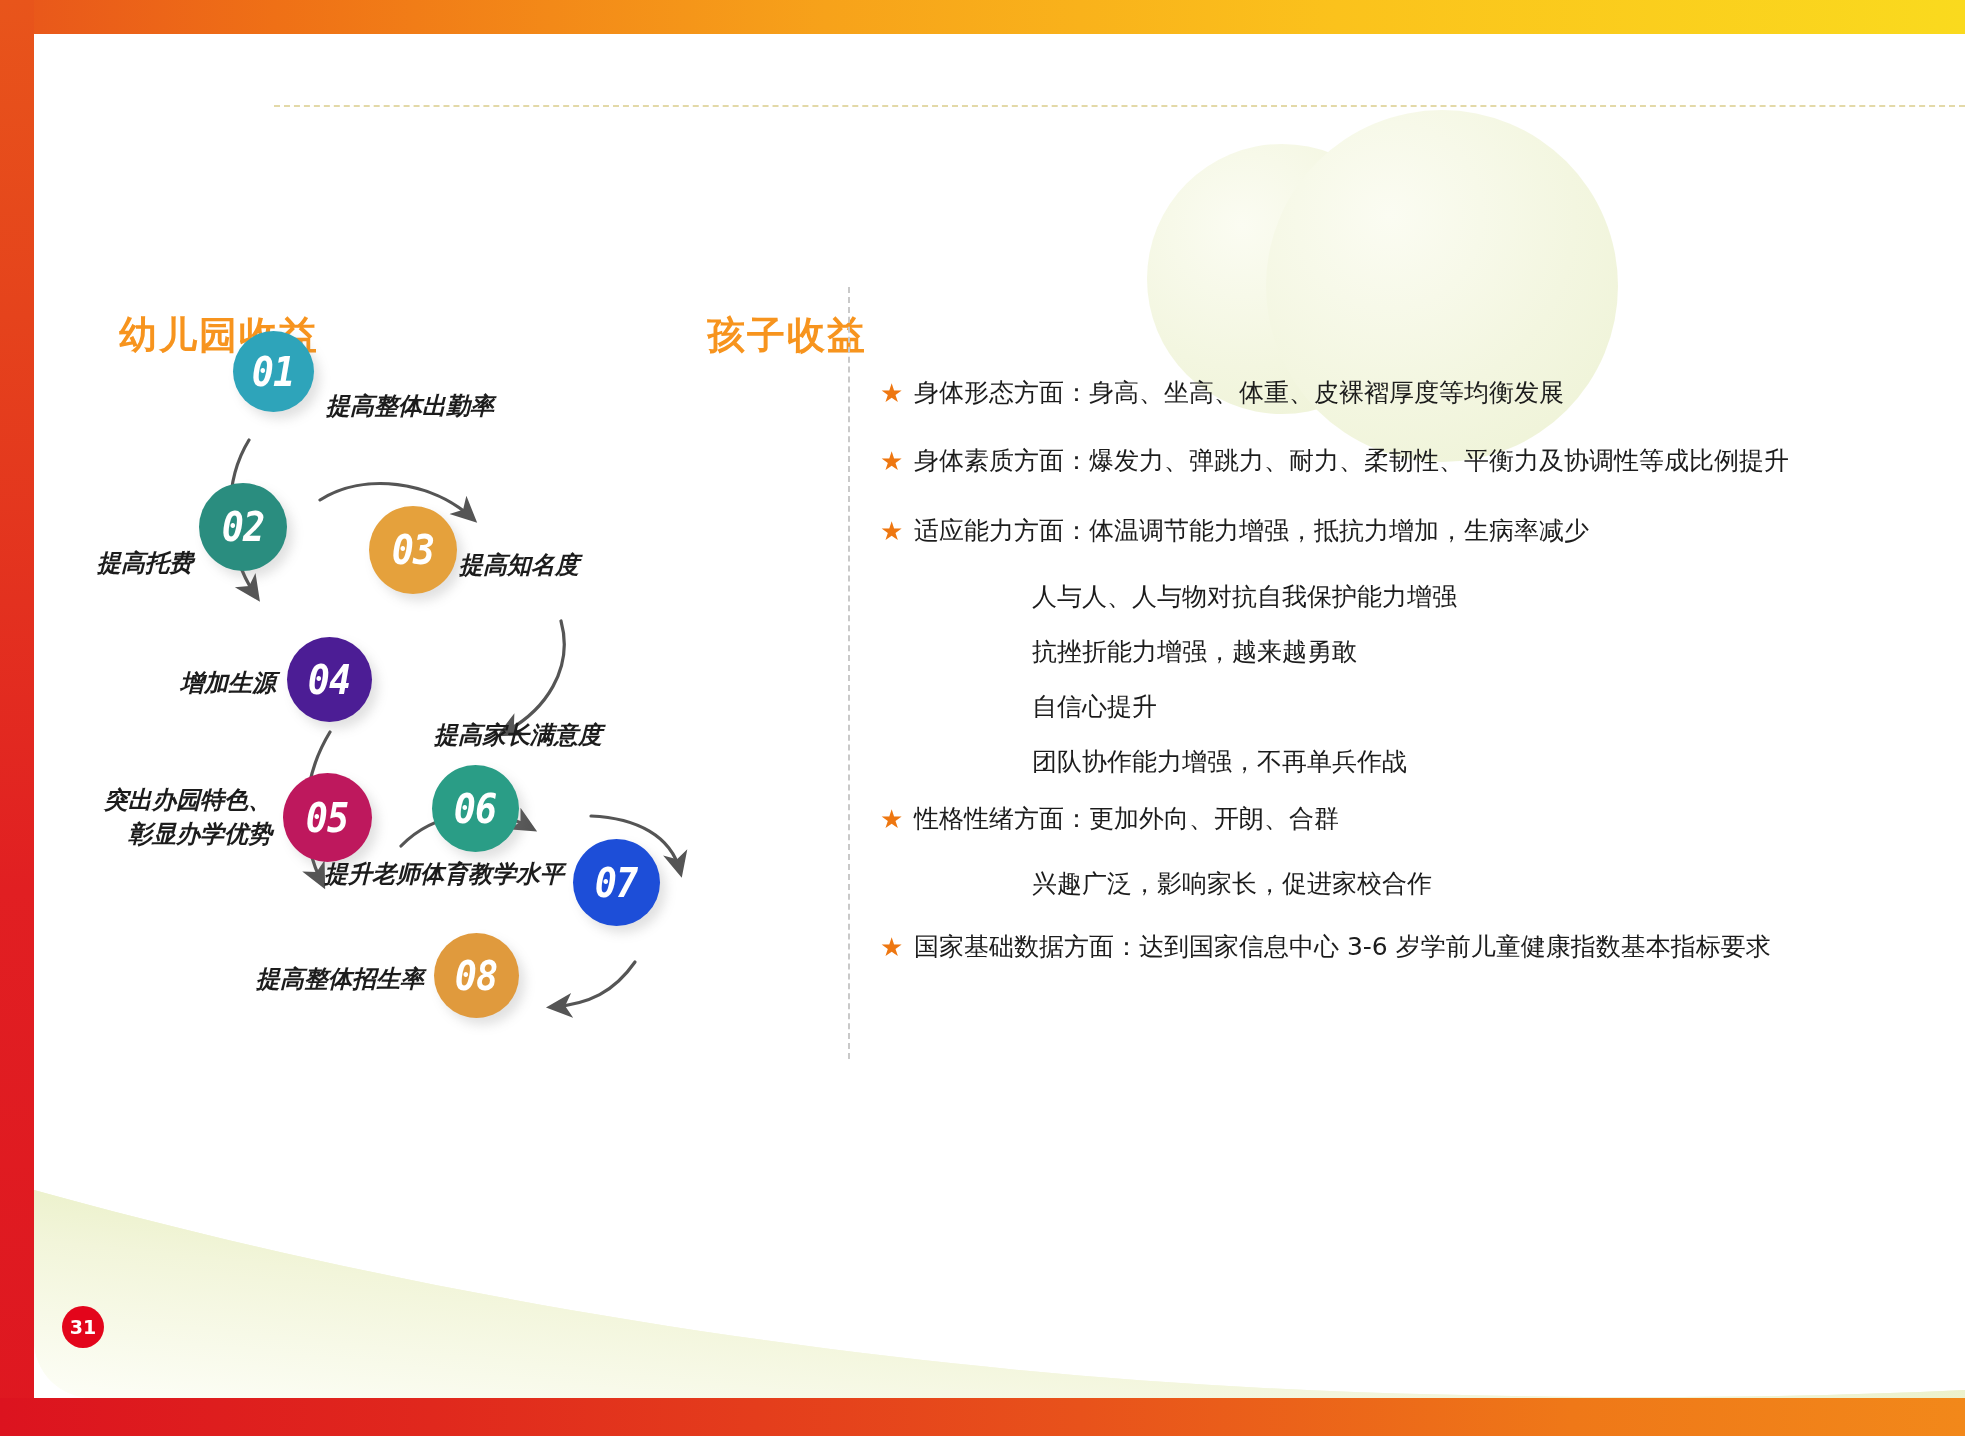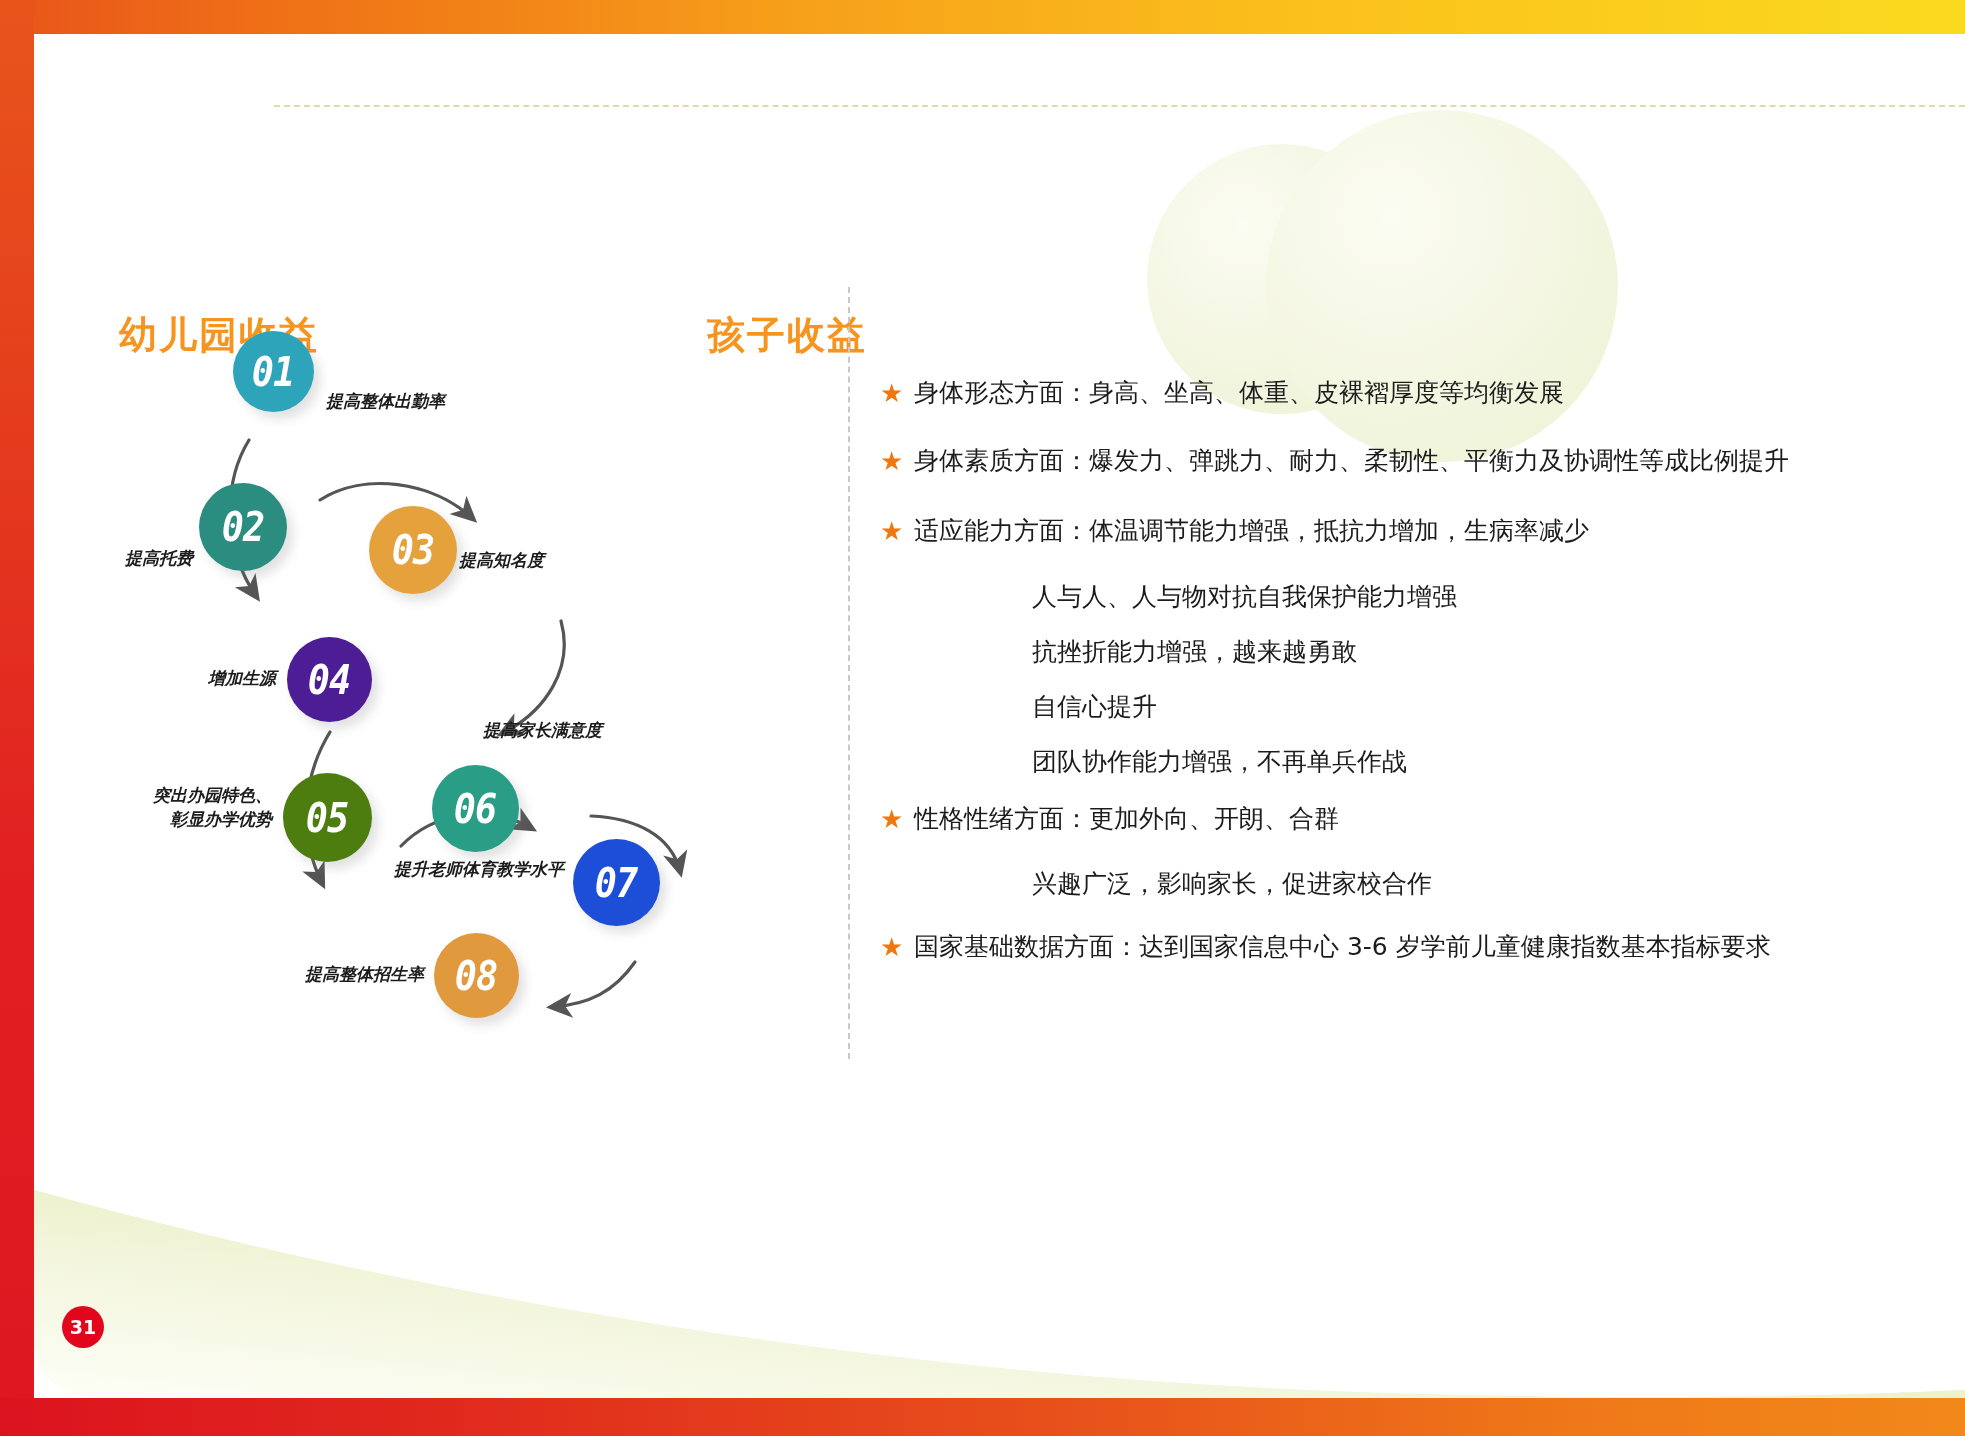--- a/index.html
+++ b/index.html
@@ -94,21 +94,21 @@
     z-index:4;
   }
   .node span {
     font-family:"DejaVu Sans Mono","Liberation Mono",monospace;
     font-weight:bold; font-size:40px; letter-spacing:-1px;
     transform:scaleX(.92);
   }
 
   .node-label {
     position:absolute; color:#1c1c1c;
-    font-size:17px; font-weight:bold; line-height:1.42;
+    font-size:24px; font-weight:bold; line-height:1.42;
     white-space:pre-line; z-index:5;
   }
   .lbl-r { text-align:left; }
   .lbl-l { text-align:right; }
 
   
   #bullets { position:absolute; left:846px; top:300px; width:1060px; }
   .b-row { position:absolute; display:flex; align-items:flex-start; }
   .b-star {
     color:#ee7711; font-size:26px; line-height:1;
@@ -206,21 +206,21 @@
       <div class="node" style="left:335px;top:472px;width:88px;height:88px;background:#e5a13c;">
         <span>03</span>
       </div>
       <div class="node-label lbl-r" style="left:425px;top:514px;">提高知名度</div>
 
       <div class="node" style="left:253px;top:603px;width:85px;height:85px;background:#4c1d95;">
         <span>04</span>
       </div>
       <div class="node-label lbl-l" style="left:45px;top:632px;width:197px;">增加生源</div>
 
-      <div class="node" style="left:249px;top:739px;width:89px;height:89px;background:#4d7c0f;">
+      <div class="node" style="left:249px;top:739px;width:89px;height:89px;background:#be185d;">
         <span>05</span>
       </div>
       <div class="node-label lbl-l" style="left:-40px;top:749px;width:278px;">突出办园特色、
 彰显办学优势</div>
 
       <div class="node" style="left:398px;top:731px;width:87px;height:87px;background:#2a9d86;">
         <span>06</span>
       </div>
       <div class="node-label lbl-l" style="left:288px;top:684px;width:280px;">提高家长满意度</div>
 

